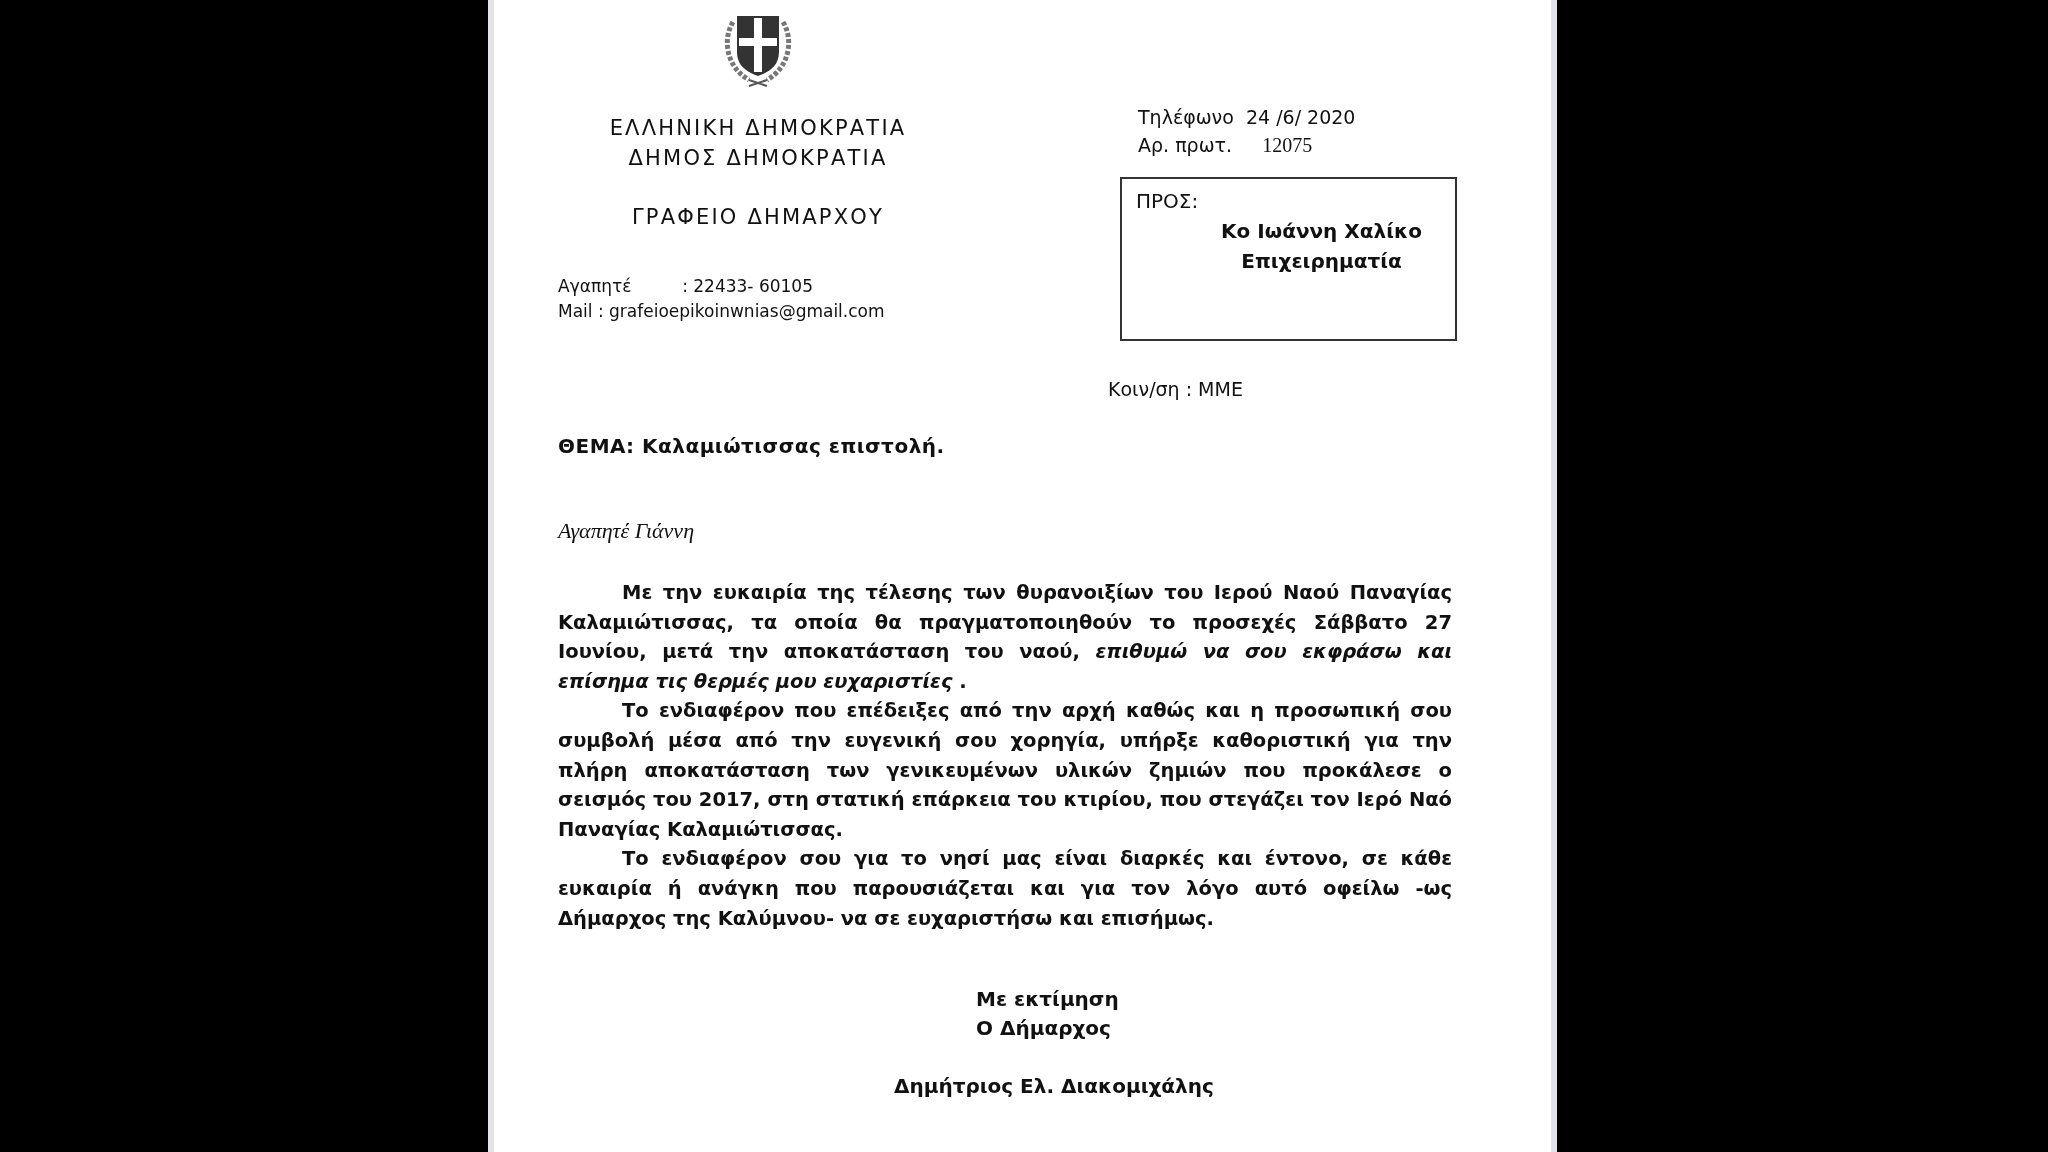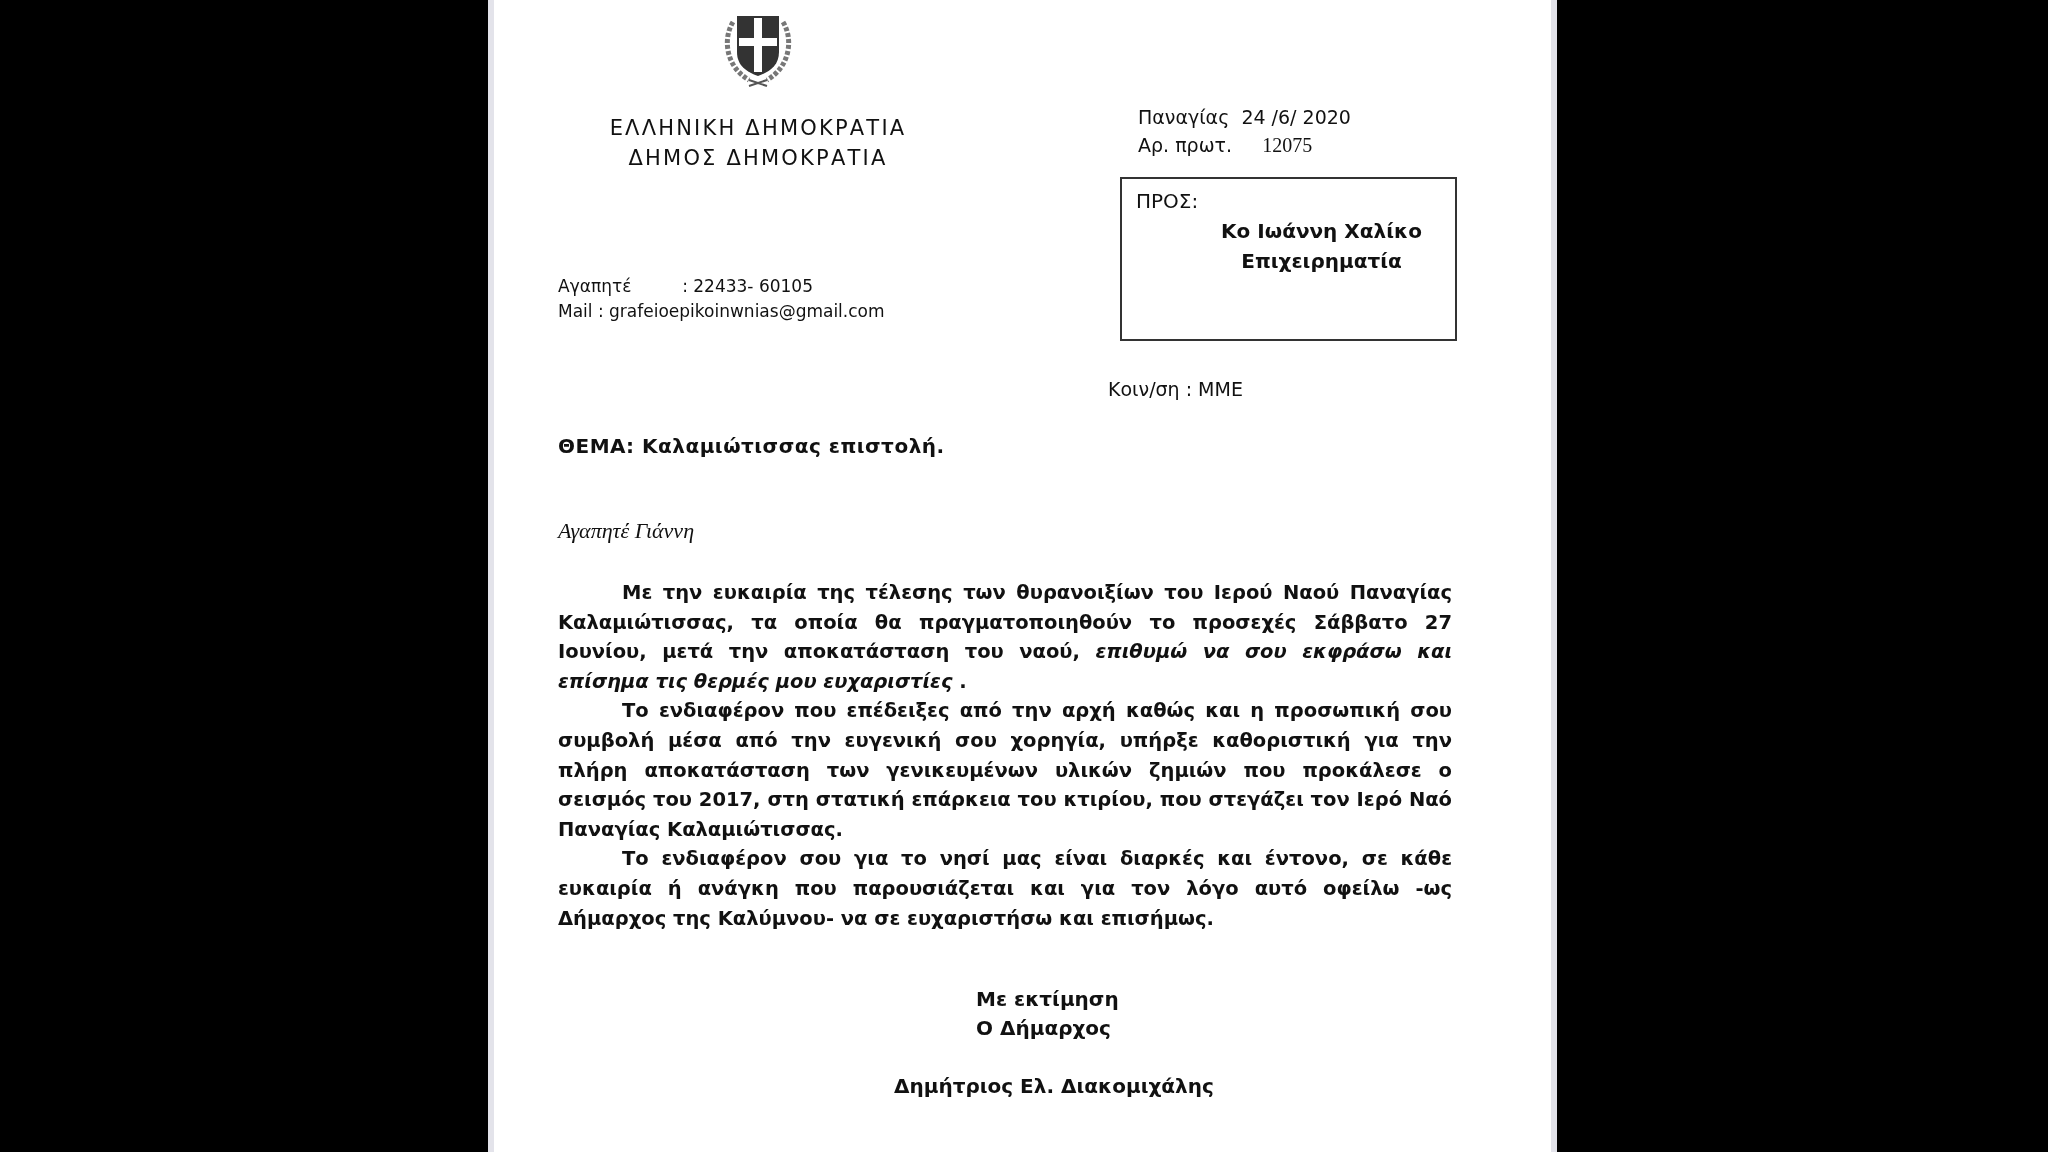--- a/index.html
+++ b/index.html
@@ -34,32 +34,33 @@
     <path d="M14 14 C4 30 6 58 30 72" fill="none" stroke="#777" stroke-width="5" stroke-dasharray="4 2"></path>
     <path d="M64 14 C74 30 72 58 48 72" fill="none" stroke="#777" stroke-width="5" stroke-dasharray="4 2"></path>
     <path d="M30 72 L48 78 M48 72 L30 78" stroke="#555" stroke-width="2"></path>
     <path d="M18 8 H60 V44 C60 58 50 64 39 68 C28 64 18 58 18 44 Z" fill="#333"></path>
     <rect x="35" y="10" width="8" height="54" fill="#fff"></rect>
     <rect x="20" y="30" width="38" height="8" fill="#fff"></rect>
   </svg>
 
   <div class="abs hdr" style="top:116px;">ΕΛΛΗΝΙΚΗ ΔΗΜΟΚΡΑΤΙΑ</div>
   <div class="abs hdr" style="top:146px;">ΔΗΜΟΣ ΔΗΜΟΚΡΑΤΙΑ</div>
+  <div class="abs hdr" style="top:205px;">ΓΡΑΦΕΙΟ ΔΗΜΑΡΧΟΥ</div>
 
   <div class="abs contact" style="top:276px;">
     <span>Αγαπητέ</span>
     <span style="display:inline-block;width:40px;"></span>
     <span>: 22433- 60105</span>
   </div>
   <div class="abs contact" style="top:301px;">
     <span>Mail : </span><span>grafeioepikoinwnias@gmail.com</span>
   </div>
 
   <div class="abs date" style="top:106px;">
-    <span>Παναγίας</span>&nbsp;
+    <span>Τηλέφωνο</span>&nbsp;
     <span>24 /6/ 2020</span>
   </div>
   <div class="abs date" style="top:134px;">
     <span>Αρ. πρωτ.</span>
     <span style="display:inline-block;width:18px;"></span>
     <span class="prot-num">12075</span>
   </div>
 
   <div class="box">
     <div class="pros">ΠΡΟΣ:</div>

